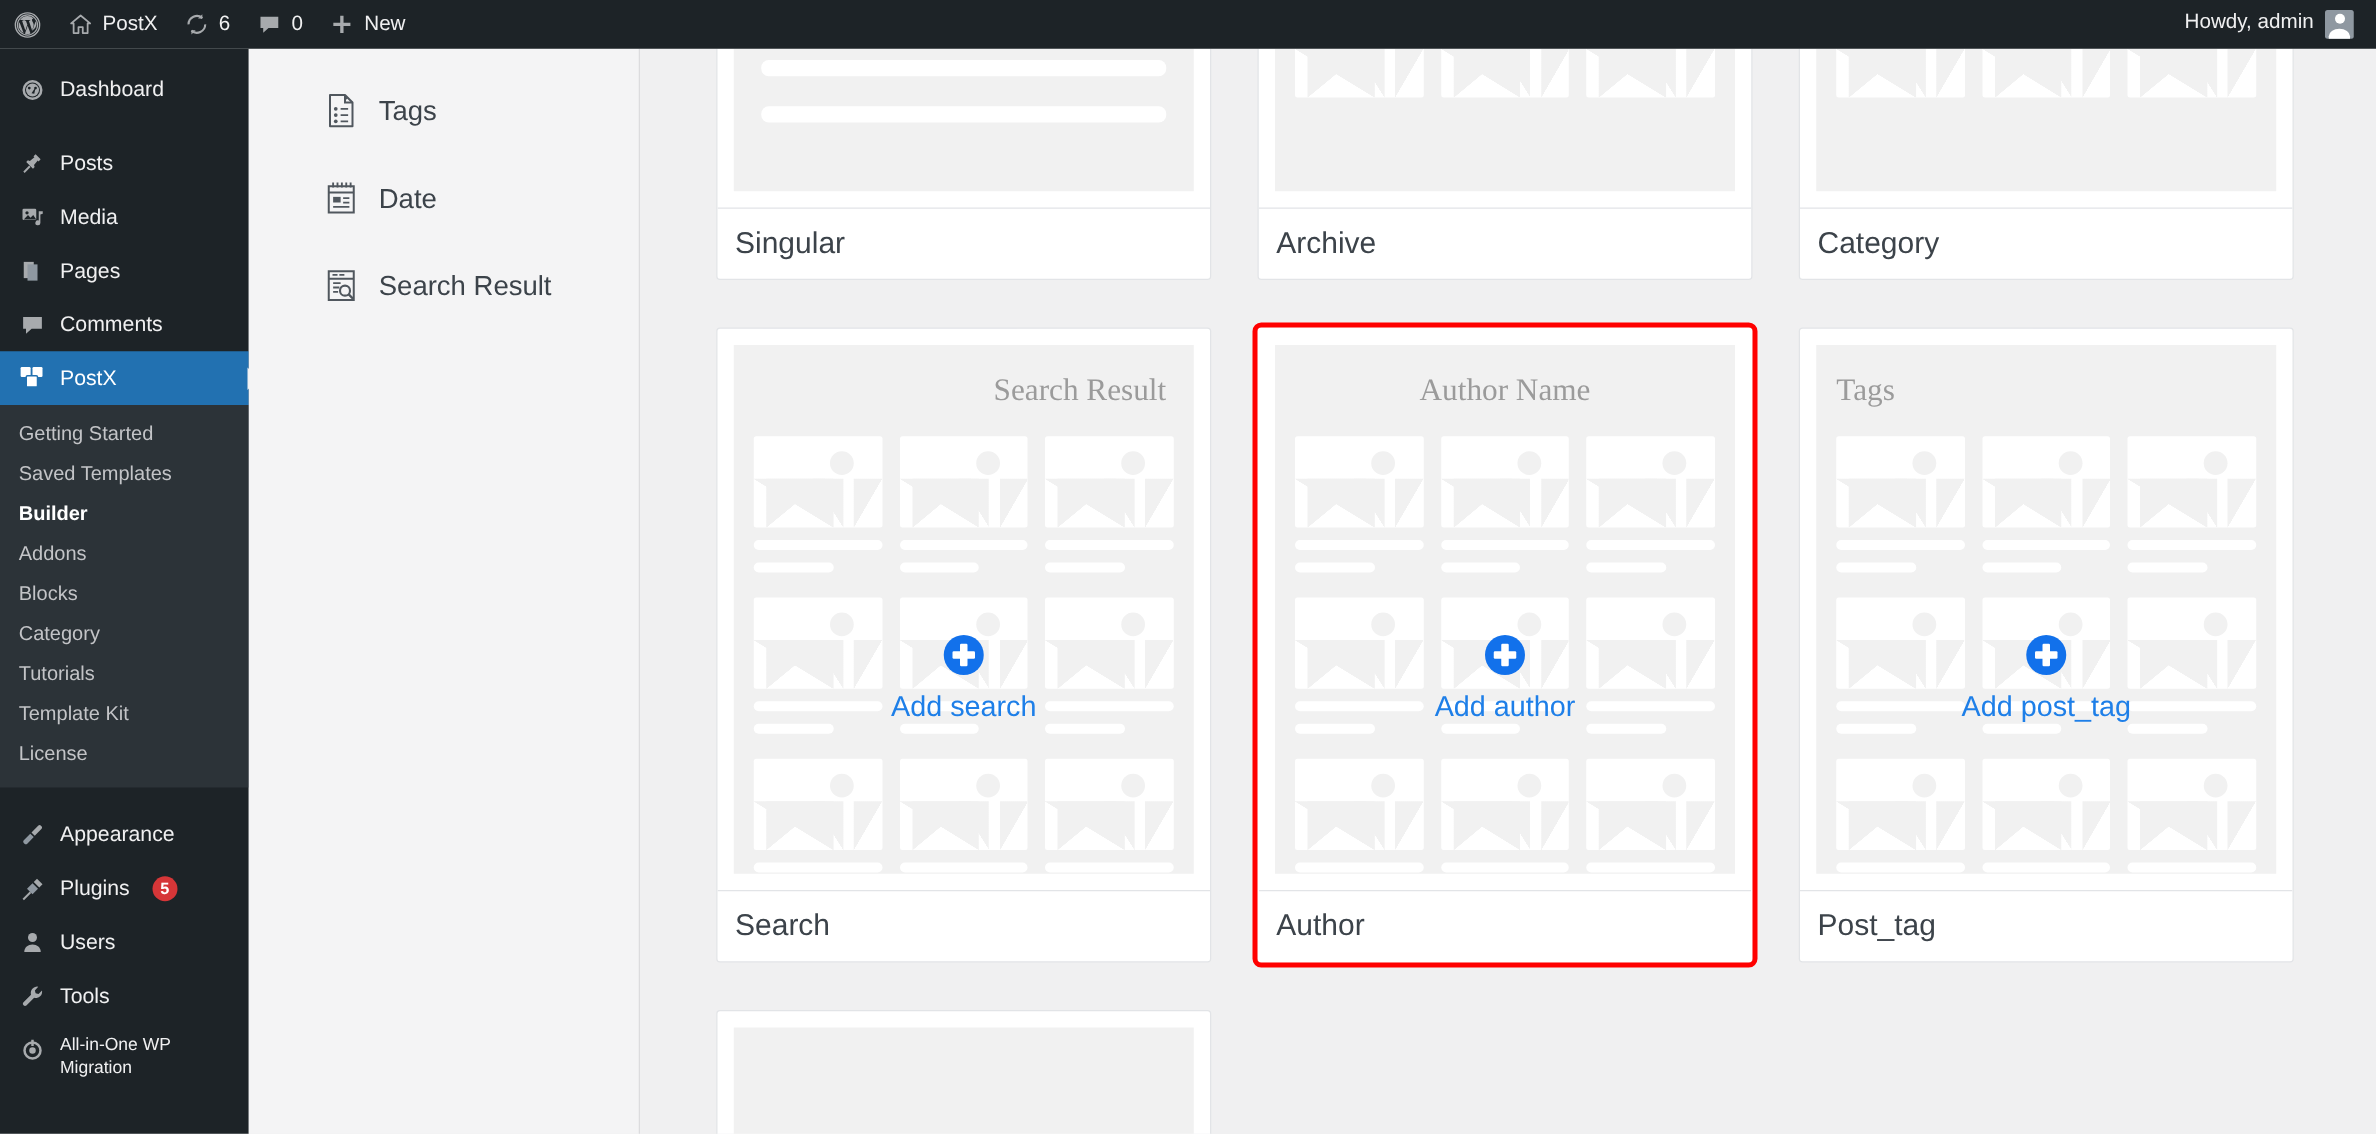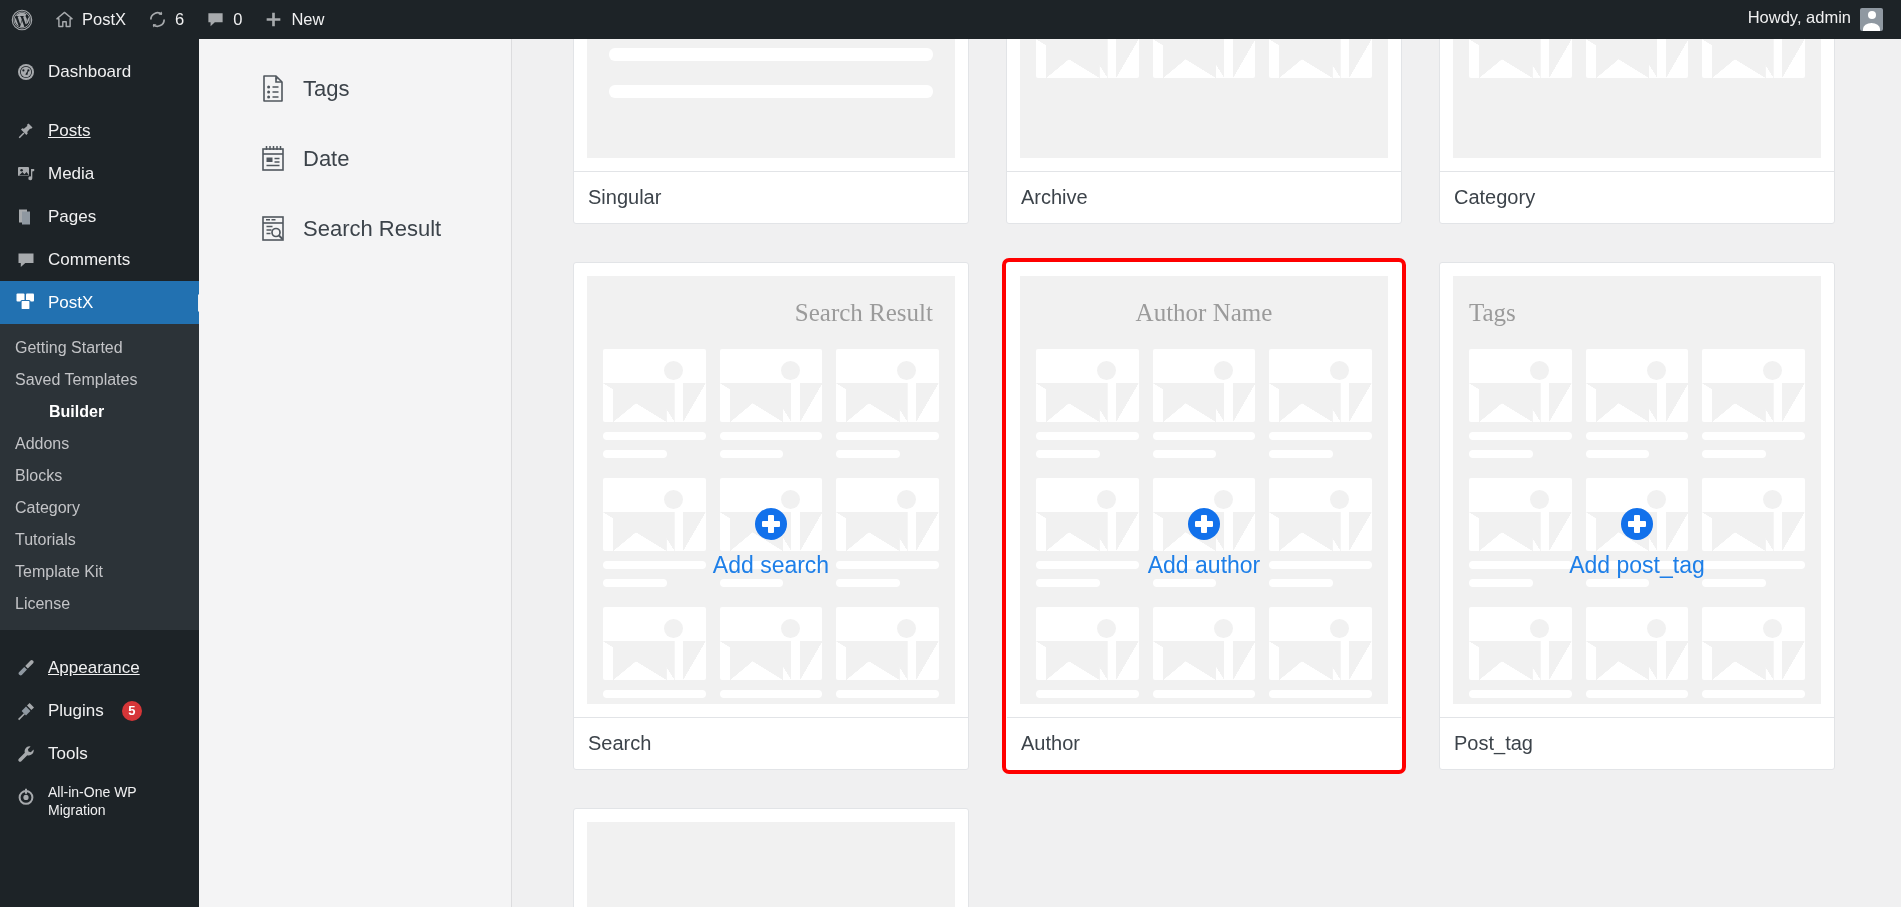--- a/index.html
+++ b/index.html
@@ -49,39 +49,39 @@
     background: #1d2327;
     color: #f0f0f1;
     font-size: 17px;
   }
   .menu-top {
     display: flex; align-items: center; gap: 12px;
     height: 43px; padding-left: 15px;
     color: #f0f0f1; position: relative;
   }
   .menu-top.first { margin-top: 11px; align-items: center; }
-  .menu-top.gap { margin-top: 16px; text-decoration: underline; }
+  .menu-top.gap { margin-top: 16px; }
   .menu-top.current {
     background: #2271b1; color: #fff; font-weight: 400;
   }
   .menu-top.current::after {
     content: ""; position: absolute; right: -8px; top: 50%;
     transform: translateY(-50%);
     border-style: solid; border-width: 9px 0 9px 9px;
     border-color: transparent transparent transparent #f0f0f1;
   }
   .menu-icon { width: 21px; height: 21px; display:inline-flex; align-items:center; justify-content:center; flex: 0 0 21px;}
   .menu-label { line-height: 1.25; }
   .menu-label.two-line { font-size: 14px; }
   .submenu { background: #2c3338; padding: 8px 0 10px 0; }
   .submenu-item {
     display: block; padding: 7px 0 7px 15px;
     font-size: 16px; color: #c3c4c7;
   }
-  .submenu-item.current { color: #fff; font-weight: bold; margin-left: 34px; }
+  .submenu-item.current { color: #fff; font-weight: bold; }
   .badge-count {
     display: inline-flex; align-items: center; justify-content: center;
     min-width: 20px; height: 20px; padding: 0 6px;
     border-radius: 10px; background: #d63638; color: #fff;
     font-size: 13px; font-weight: 600; margin-left: 6px;
   }
 
   
   #typepanel {
     position: absolute; top: 39px; left: 199px;
@@ -136,21 +136,21 @@
   .tpl-title {
     font-family: "Liberation Serif", serif;
     font-size: 25px; color: #9b9b9b;
     margin: 9px 0 22px 0;
   }
   .tpl-title.right { text-align: right; padding-right: 6px; }
   .tpl-title.center { text-align: center; }
   .tpl-footer {
     border-top: 1px solid #e2e4e7;
     padding: 14px 14px;
-    font-size: 20px;
+    font-size: 24px;
     color: #3c434a;
   }
 
   
   .sk-row { display: grid; grid-template-columns: repeat(3, 1fr); gap: 14px; margin-bottom: 20px; }
   .sk-cell { display: flex; flex-direction: column; }
   .sk-img {
     height: 73px; background: #fff; border-radius: 2px;
     position: relative; overflow: hidden;
   }
@@ -347,20 +347,29 @@
       <svg width="20" height="20" viewBox="0 0 20 20">
         <path d="M13.6 2 11 4.6l4.4 4.4L18 6.4z" fill="#a7aaad"></path>
         <path d="M10 5.6 5.6 10l4.4 4.4L14.4 10z" fill="#8f98a1"></path>
         <path d="M8.4 12.8 2.6 18.6" stroke="#a7aaad" stroke-width="1.6"></path>
       </svg>
     </span>
     <span class="menu-label">Plugins</span>
     <span class="badge-count">5</span>
   </div>
 
+  <div class="menu-top">
+    <span class="menu-icon">
+      <svg width="20" height="20" viewBox="0 0 20 20">
+        <circle cx="10" cy="6" r="3.6" fill="#a7aaad"></circle>
+        <path d="M3.4 17.5c0-3.7 3-6 6.6-6s6.6 2.3 6.6 6z" fill="#a7aaad"></path>
+      </svg>
+    </span>
+    <span class="menu-label">Users</span>
+  </div>
 
   <div class="menu-top">
     <span class="menu-icon">
       <svg width="20" height="20" viewBox="0 0 20 20">
         <path d="M14.6 2.4a5 5 0 0 0-5.8 6.3L2.6 14.9a1.8 1.8 0 0 0 2.5 2.5l6.2-6.2a5 5 0 0 0 6.3-5.8l-2.8 2.8-2.3-.6-.6-2.3z" fill="#a7aaad"></path>
       </svg>
     </span>
     <span class="menu-label">Tools</span>
   </div>
 

